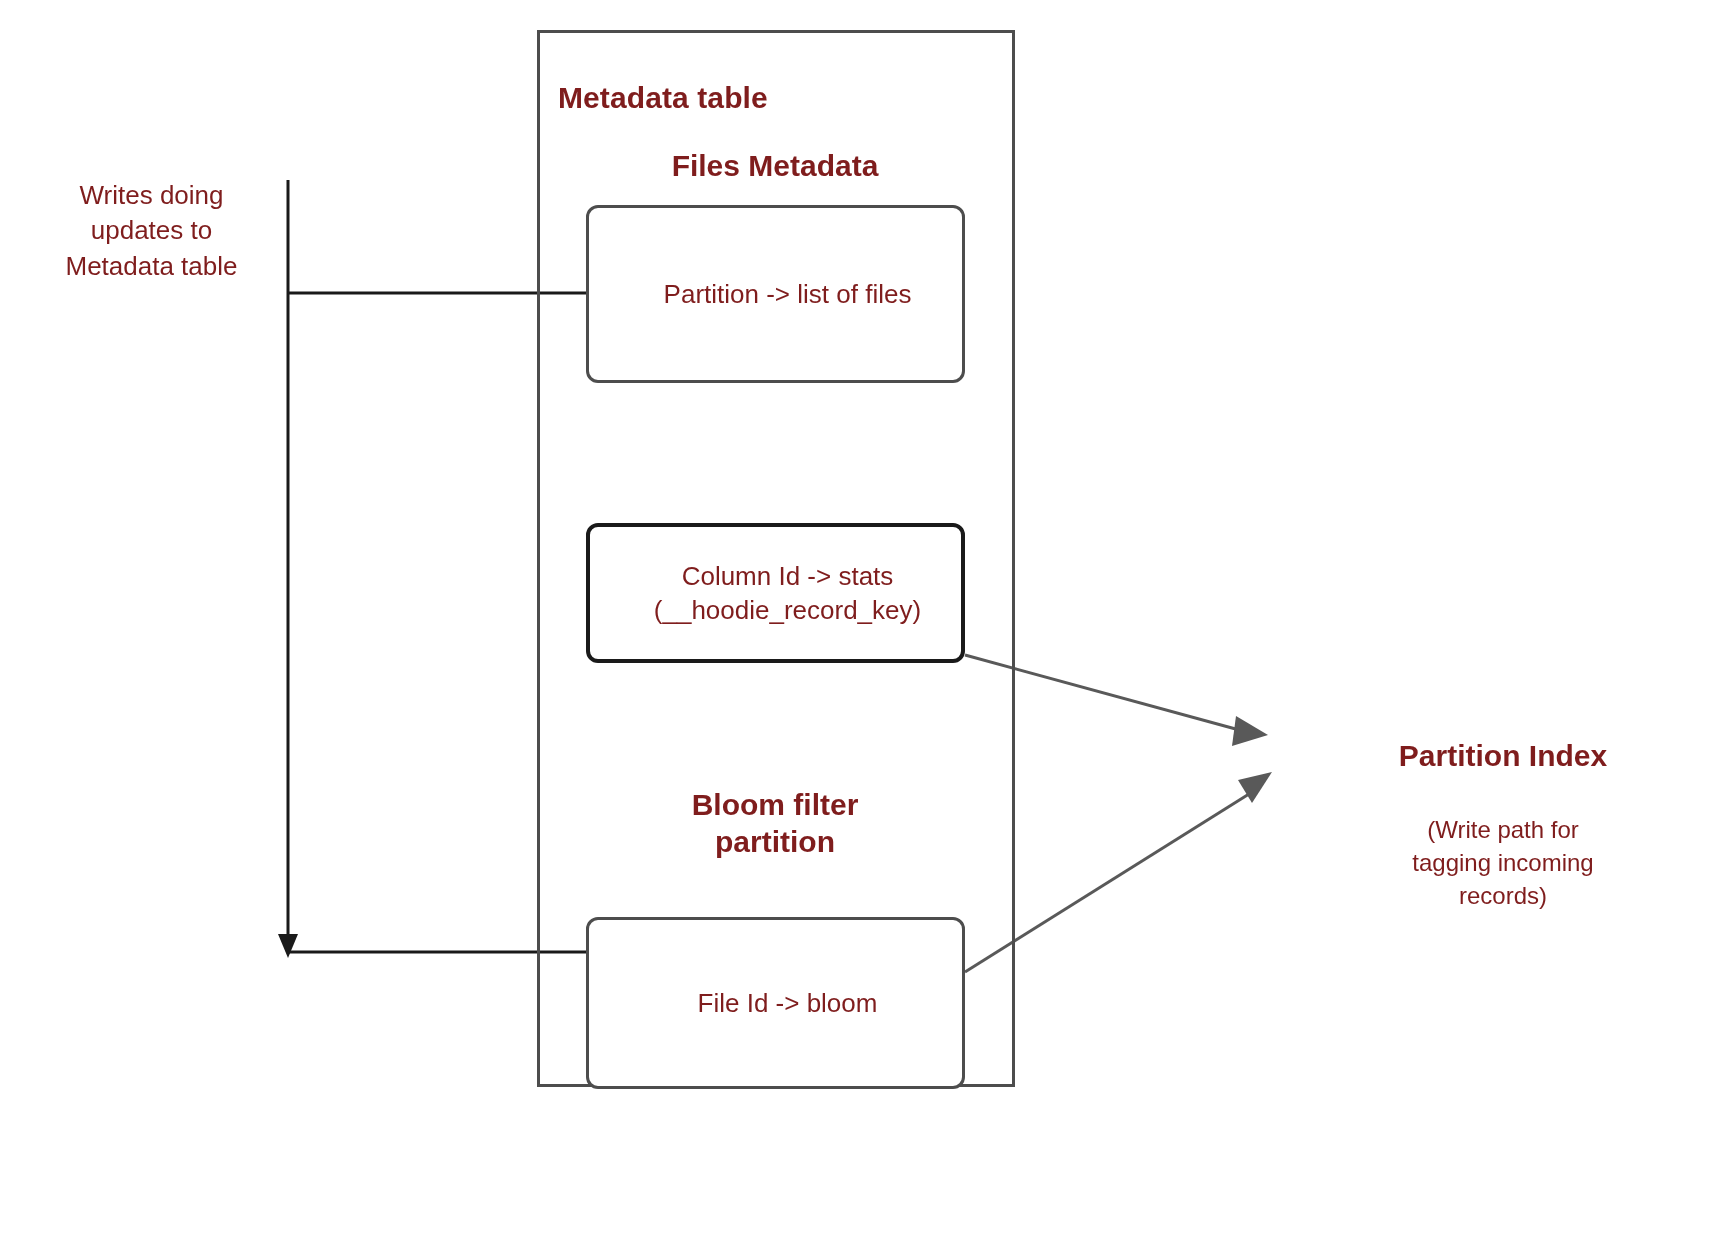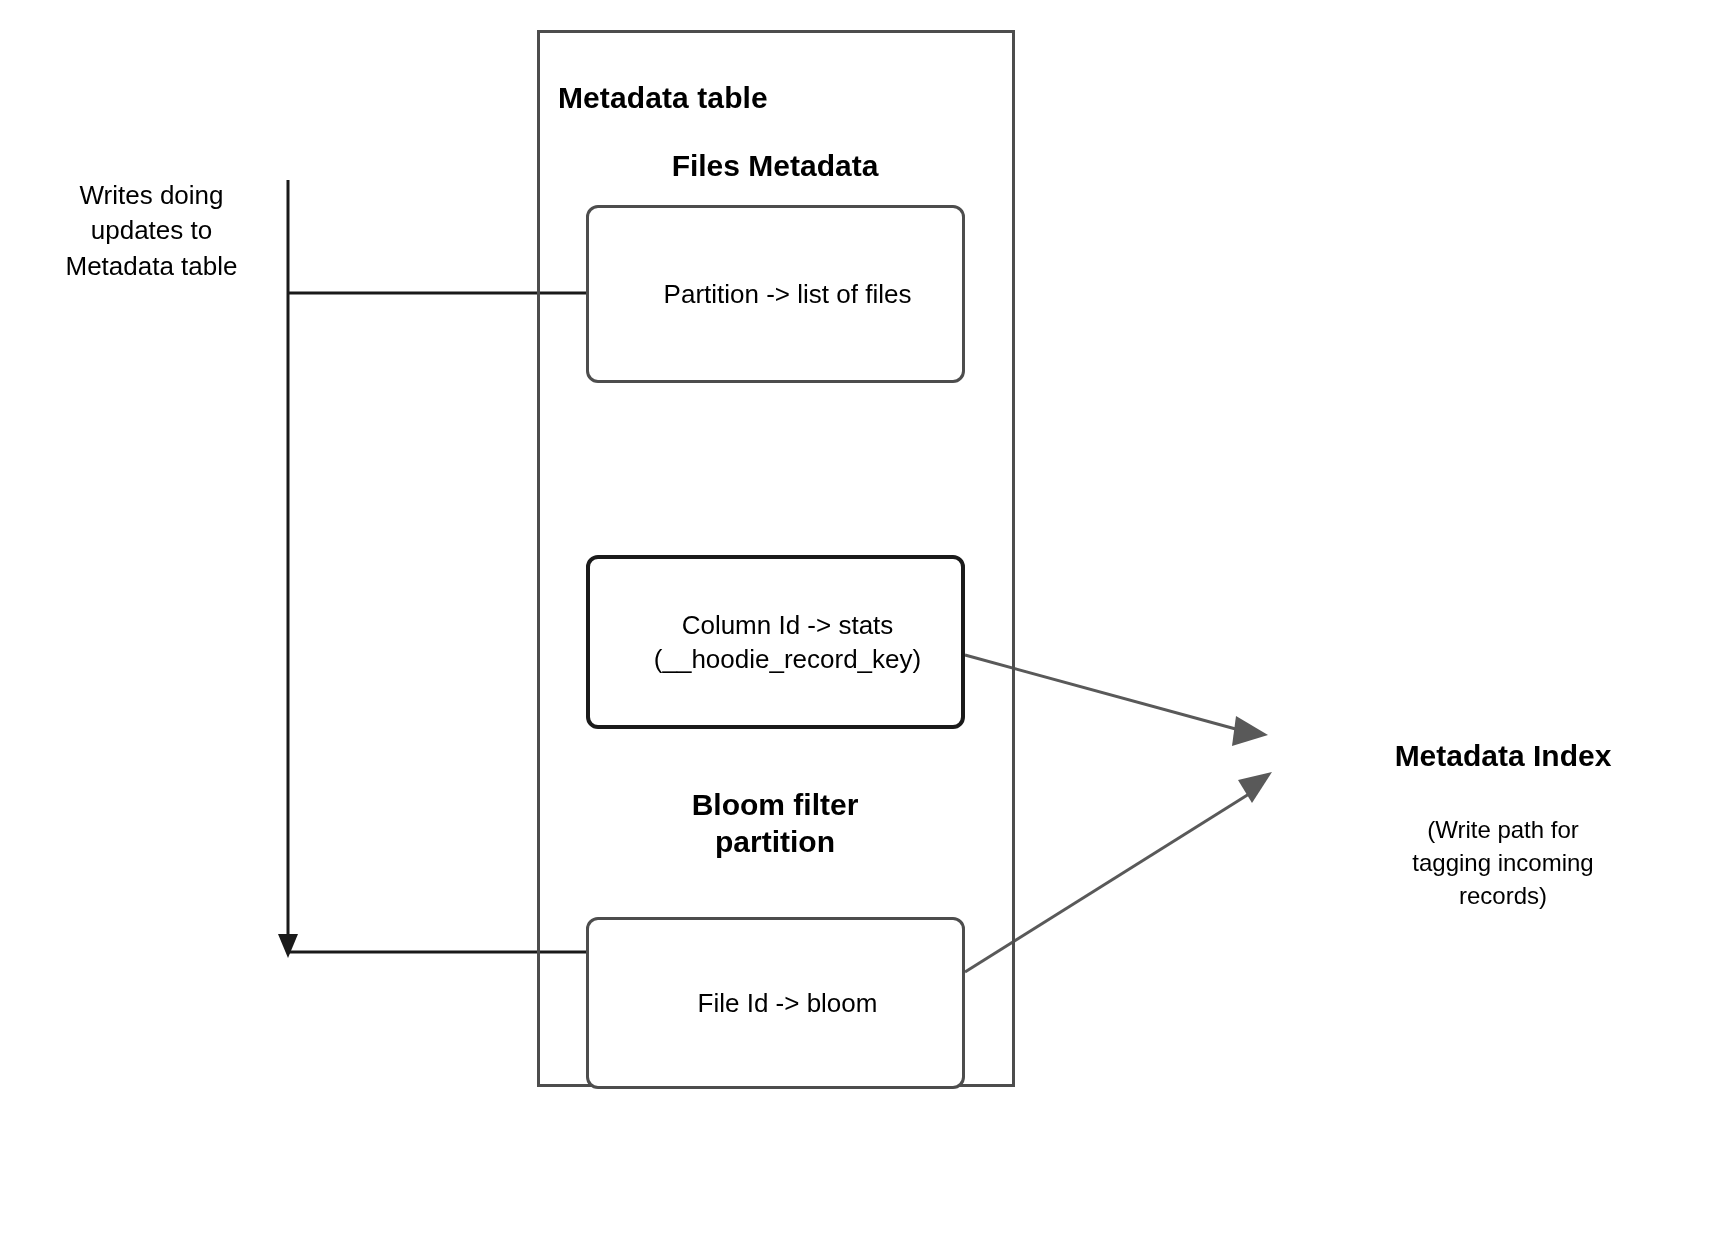--- a/index.html
+++ b/index.html
@@ -7,21 +7,21 @@
     margin: 0;
     padding: 0;
     background: #ffffff;
   }
   #stage {
     position: relative;
     width: 1718px;
     height: 1244px;
     background: #ffffff;
     font-family: "Liberation Sans", sans-serif;
-    color: #000000;
+    color: #7f1d1d;
     overflow: hidden;
   }
   #wires {
     position: absolute;
     left: 0;
     top: 0;
     width: 1718px;
     height: 1244px;
     pointer-events: none;
   }
@@ -80,23 +80,23 @@
     padding-left: 24px;
   }
   .box-files {
     left: 586px;
     top: 205px;
     width: 379px;
     height: 178px;
   }
   .box-stats {
     left: 586px;
-    top: 555px;
+    top: 523px;
     width: 379px;
-    height: 174px;
+    height: 140px;
     border-color: #1a1a1a;
     border-width: 4px;
   }
   .box-bloom {
     left: 586px;
     top: 880px;
     width: 379px;
     height: 172px;
     margin-top: 37px;
   }
@@ -175,18 +175,18 @@
   <div class="lbl part-title part-files">Files Metadata</div>
   <div class="inner-box box-files">Partition -&gt; list of files</div>
 
   <div class="inner-box box-stats">Column Id  -&gt; stats
 (__hoodie_record_key)</div>
 
   <div class="lbl part-title part-bloom">Bloom filter
 partition</div>
   <div class="inner-box box-bloom">File Id -&gt; bloom</div>
 
-  <div class="lbl mi-title">Metadata Index</div>
+  <div class="lbl mi-title">Partition Index</div>
   <div class="lbl mi-note">(Write path for
 tagging incoming
 records)</div>
 
 </div>
 
 </body></html>

